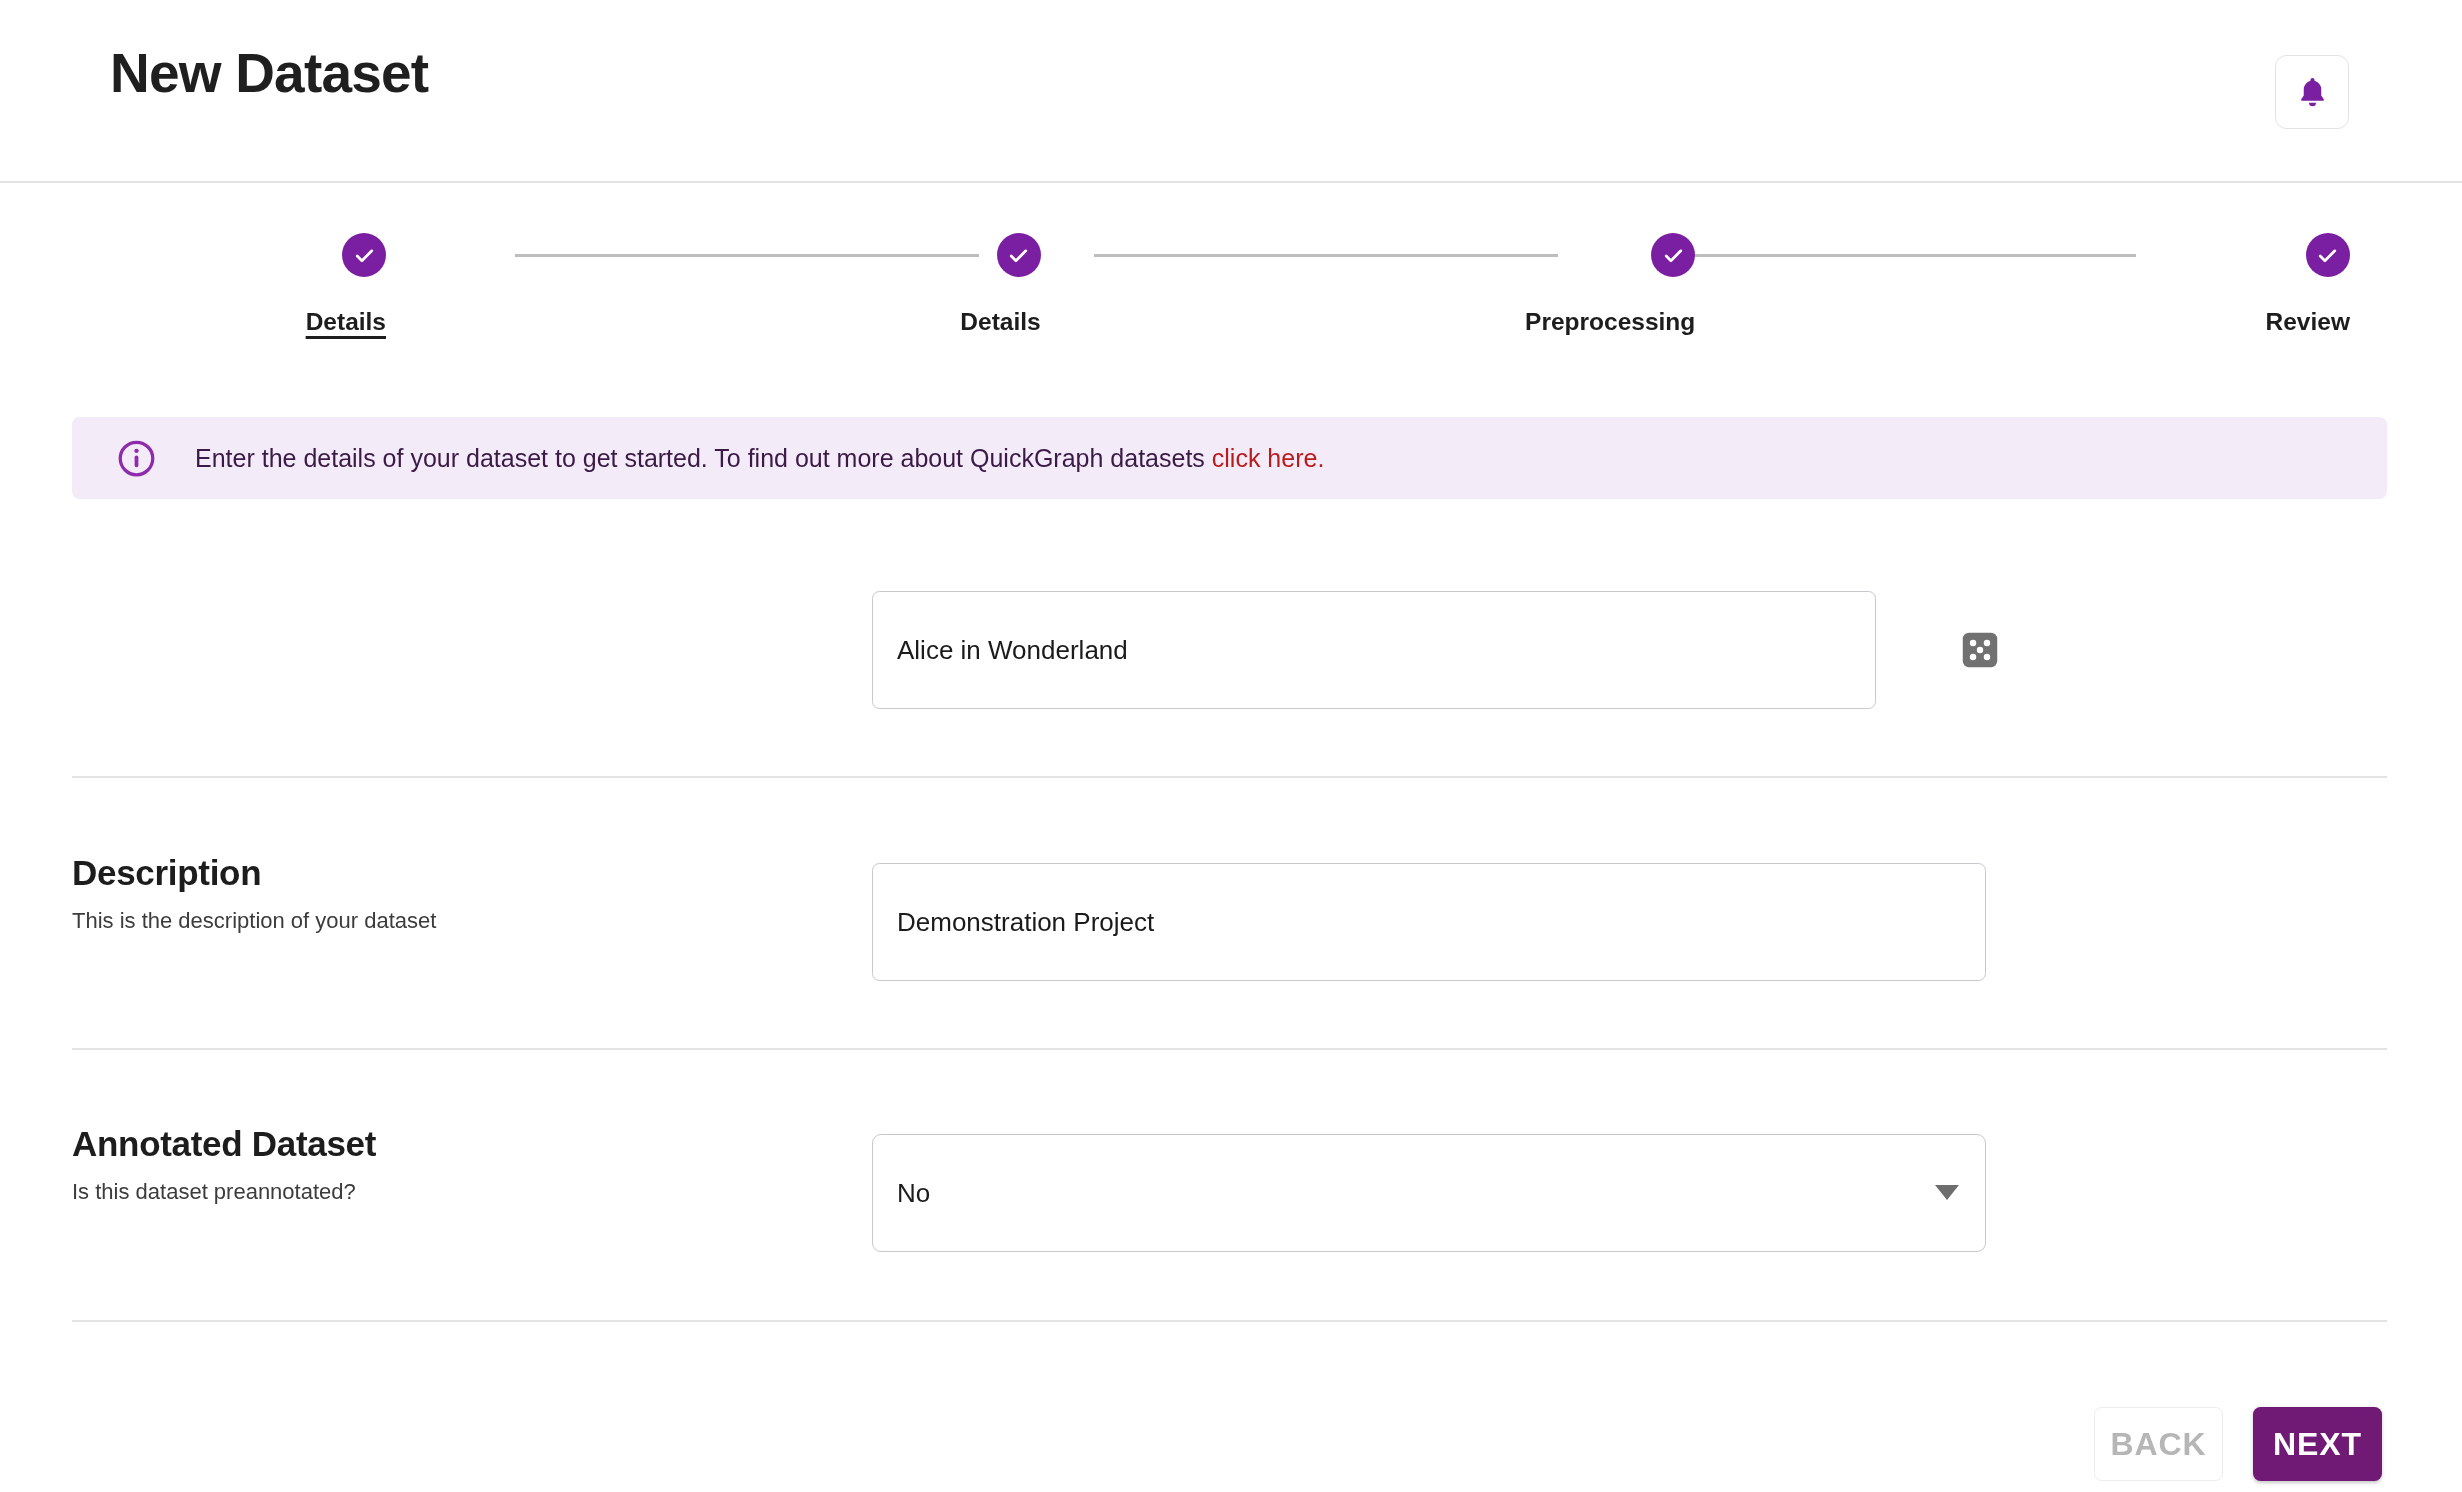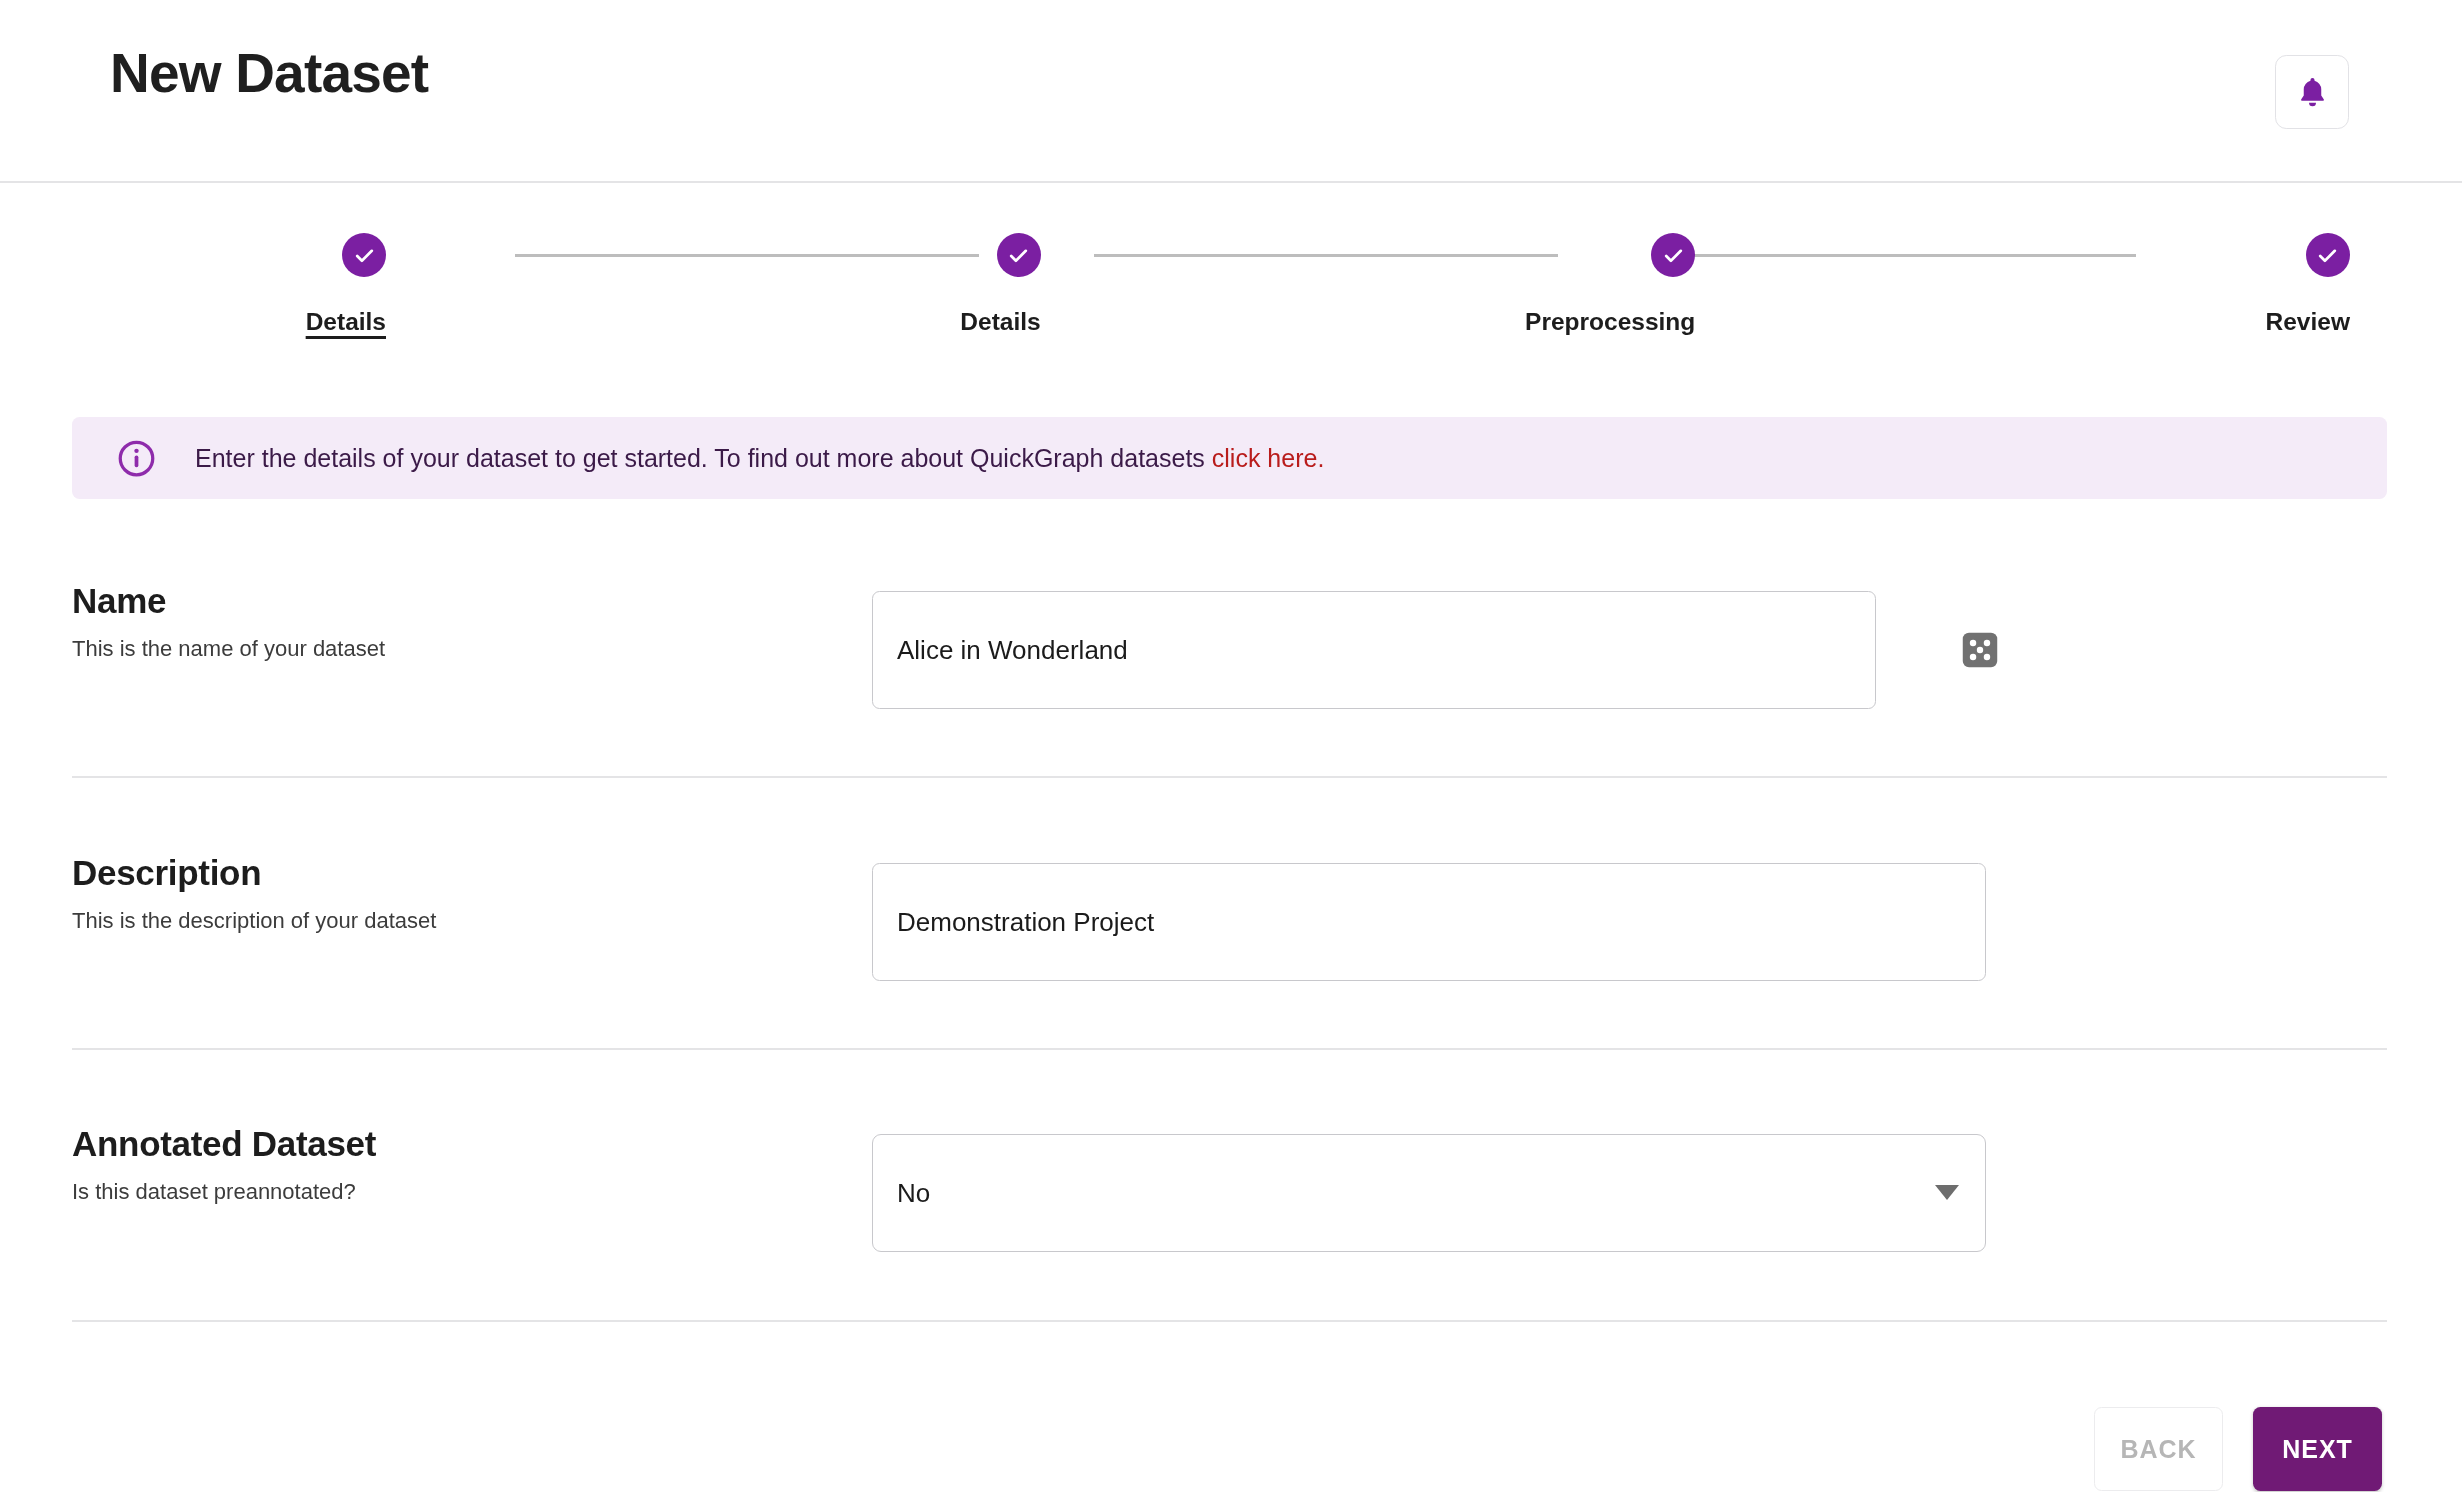--- a/index.html
+++ b/index.html
@@ -241,26 +241,26 @@
   
   .footer-actions {
     position: absolute;
     right: 80px;
     top: 1407px;
     display: flex;
     align-items: center;
     gap: 30px;
   }
   .btn {
-    height: 84px;
+    height: 74px;
     border-radius: 7.5px;
     display: flex;
     align-items: center;
     justify-content: center;
-    font-size: 25px;
+    font-size: 32px;
     font-weight: 700;
     letter-spacing: 0.9px;
     cursor: pointer;
     line-height: 1;
   }
   .btn-back {
     width: 129px;
     background: #ffffff;
     border: 1.9px solid #ececee;
     color: #b6b6b6;
@@ -348,24 +348,20 @@
       <svg viewBox="0 0 24 24" aria-hidden="true">
         <circle cx="12" cy="12" r="10" fill="none" stroke="#8e2bab" stroke-width="2"></circle>
         <circle cx="12" cy="7.3" r="1.35" fill="#8e2bab"></circle>
         <rect x="10.85" y="10.2" width="2.3" height="7.2" rx="1.1" fill="#8e2bab"></rect>
       </svg>
     </span>
     <div class="info-text"><span>Enter the details of your dataset to get started. To find out more about QuickGraph datasets </span><span class="info-link">click here.</span></div>
   </div>
 
   <div class="form-row row-name">
-    <div class="row-label-block">
-      <div class="row-title">Name</div>
-      <div class="row-sub">This is the name of your dataset</div>
-    </div>
     <div class="field-wrap">
       <div class="text-field field-name">Alice in Wonderland</div>
       <div class="dice-button">
         <span>
           <svg viewBox="0 0 24 24" aria-hidden="true">
             <rect x="2.6" y="2.6" width="18.8" height="18.8" rx="3.4" fill="#717171"></rect>
             <circle cx="8.2" cy="8.2" r="1.75" fill="#ffffff"></circle>
             <circle cx="15.8" cy="8.2" r="1.75" fill="#ffffff"></circle>
             <circle cx="12" cy="12" r="1.75" fill="#ffffff"></circle>
             <circle cx="8.2" cy="15.8" r="1.75" fill="#ffffff"></circle>

